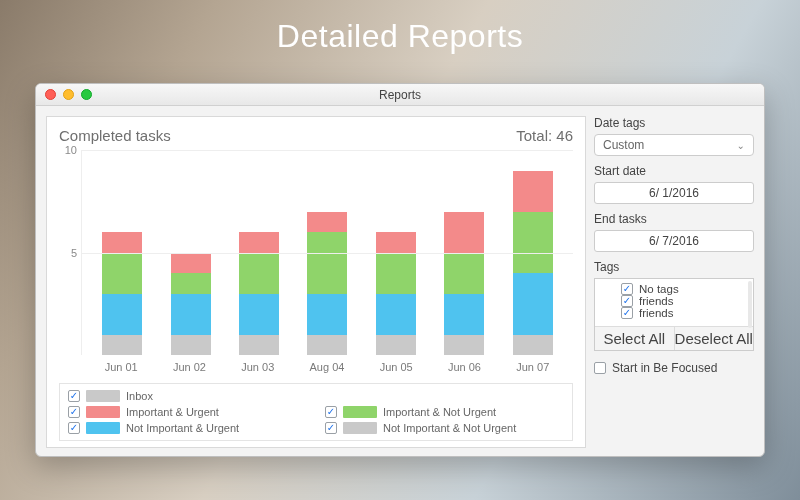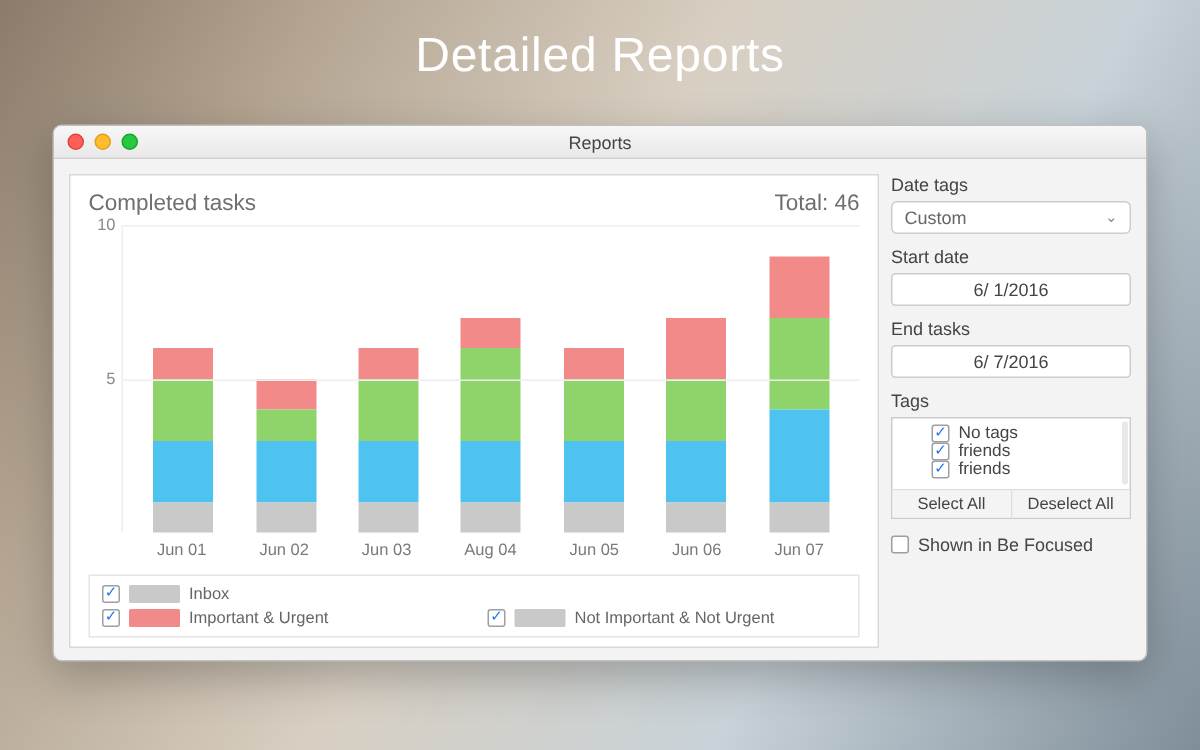--- a/index.html
+++ b/index.html
@@ -134,21 +134,21 @@
     background: #fff; border: 1px solid #ccc;
     padding: 4px 6px;
     display: flex; flex-direction: column; gap: 3px;
     position: relative;
   }
   .tags-box .row { display: flex; align-items: center; gap: 6px; font-size: 11.5px; margin-left: 20px; }
   .tag-scroll { position: absolute; right: 1px; top: 2px; bottom: 22px; width: 4px;
     background: #e8e8e8; border-radius: 2px; }
   .tag-actions { display: flex; border-top: 1px solid #ddd; margin: 4px -6px -4px -6px; }
   .tag-actions button {
-    flex: 1; font-size: 11px; background: #f4f4f4; border: none;
+    flex: 1; font-size: 15px; background: #f4f4f4; border: none;
     border-right: 1px solid #ddd; padding: 3px 0; color: #444;
   }
   .tag-actions button:last-child { border-right: none; }
   .shown-row { display: flex; align-items: center; gap: 6px; margin-top: 6px; font-size: 12px; }
 </style>
 </head>
 <body>
 
 <div class="page-title">Detailed Reports</div>
 
@@ -237,20 +237,30 @@
       <div class="legend" id="legend">
           <div class="row" style="grid-column: 1 / span 2;">
             <input type="checkbox" class="cb" checked="" style="">
             <span class="swatch" style="background: rgb(201, 201, 201);"></span>
             <span>Inbox</span>
           </div>
           <div class="row">
             <input type="checkbox" class="cb" checked="" style="">
             <span class="swatch" style="background: rgb(243, 138, 138);"></span>
             <span>Important &amp; Urgent</span>
+          </div>
+          <div class="row">
+            <input type="checkbox" class="cb" checked="" style="">
+            <span class="swatch" style="background: rgb(143, 212, 106);"></span>
+            <span>Important &amp; Not Urgent</span>
+          </div>
+          <div class="row">
+            <input type="checkbox" class="cb" checked="" style="">
+            <span class="swatch" style="background: rgb(79, 195, 239);"></span>
+            <span>Not Important &amp; Urgent</span>
           </div>
           <div class="row">
             <input type="checkbox" class="cb" checked="" style="">
             <span class="swatch" style="background: rgb(201, 201, 201);"></span>
             <span>Not Important &amp; Not Urgent</span>
           </div>
         </div>
     </div>
 
     <div class="controls">
@@ -284,17 +294,17 @@
           </div>
         <div class="tag-scroll"></div>
         <div class="tag-actions">
           <button>Select All</button>
           <button>Deselect All</button>
         </div>
       </div>
 
       <div class="shown-row">
         <input type="checkbox" class="cb" id="shown-cb" style="">
-        <span>Shown in Be Focused</span>
+        <span>Start in Be Focused</span>
       </div>
     </div>
   </div>
 </div>
 
 </body></html>

